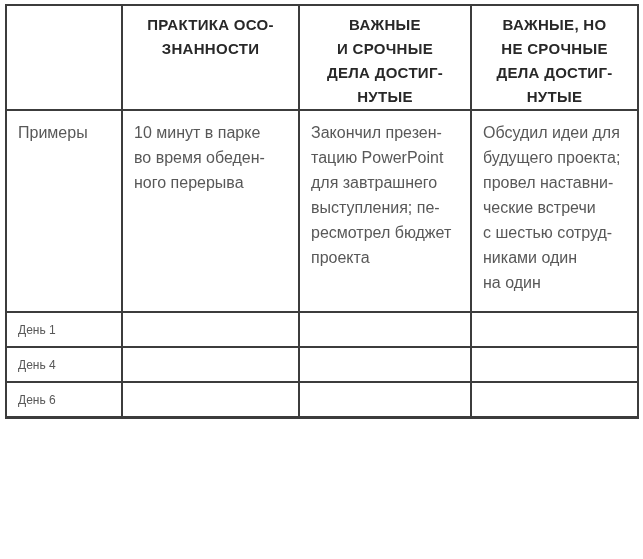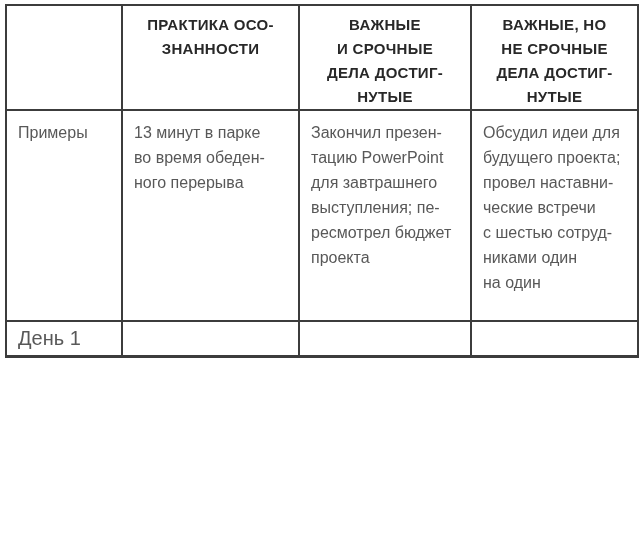--- a/index.html
+++ b/index.html
@@ -40,34 +40,34 @@
     font-size: 15px;
     line-height: 24px;
     font-weight: bold;
     letter-spacing: 0.3px;
     color: #282828;
     white-space: pre-line;
   }
   tr.examples-row td {
     height: 156px;
     vertical-align: top;
-    padding: 9px 10px 25px 11px;
+    padding: 9px 10px 16px 11px;
     font-size: 16px;
     line-height: 25px;
     color: #585858;
     white-space: pre-line;
   }
   tr.examples-row td.rowlabel {
     white-space: normal;
   }
   tr.day-row td {
     height: 33px;
     vertical-align: middle;
     padding: 0 0 0 11px;
-    font-size: 20px;
+    font-size: 12px;
     color: #585858;
   }
   tr.day-row:last-child td {
     border-bottom-width: 3px;
   }
 </style>
 </head>
 <body>
 
 <div class="page">
@@ -87,21 +87,21 @@
 И СРОЧНЫЕ
 ДЕЛА ДОСТИГ-
 НУТЫЕ</td>
       <td>ВАЖНЫЕ, НО
 НЕ СРОЧНЫЕ
 ДЕЛА ДОСТИГ-
 НУТЫЕ</td>
     </tr>
     <tr class="examples-row">
       <td class="rowlabel">Примеры</td>
-      <td>13 минут в парке
+      <td>10 минут в парке
 во время обеден-
 ного перерыва</td>
       <td>Закончил презен-
 тацию PowerPoint
 для завтрашнего
 выступления; пе-
 ресмотрел бюджет
 проекта</td>
       <td>Обсудил идеи для
 будущего проекта;
@@ -110,15 +110,27 @@
 с шестью сотруд-
 никами один
 на один</td>
     </tr>
     <tr class="day-row">
       <td class="rowlabel">День 1</td>
       <td></td>
       <td></td>
       <td></td>
     </tr>
+    <tr class="day-row">
+      <td class="rowlabel">День 4</td>
+      <td></td>
+      <td></td>
+      <td></td>
+    </tr>
+    <tr class="day-row">
+      <td class="rowlabel">День 6</td>
+      <td></td>
+      <td></td>
+      <td></td>
+    </tr>
   </tbody>
     </table>
 </div>
 
 </body></html>

